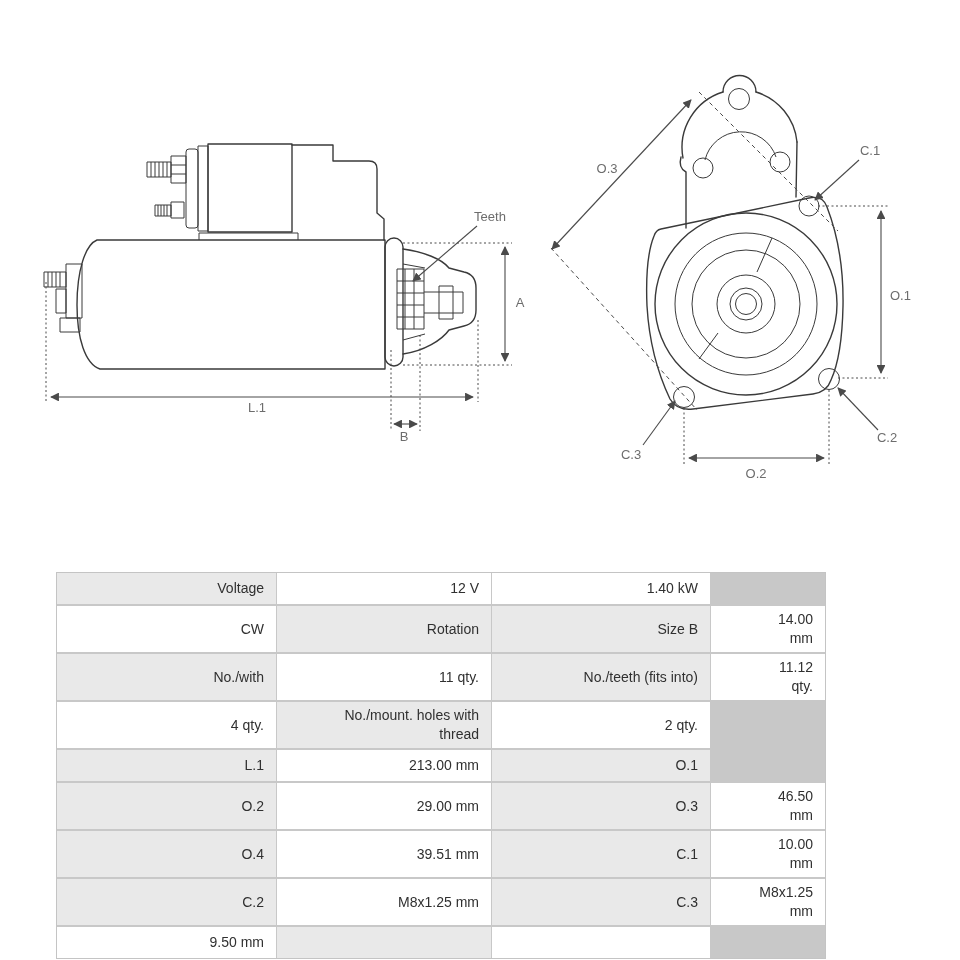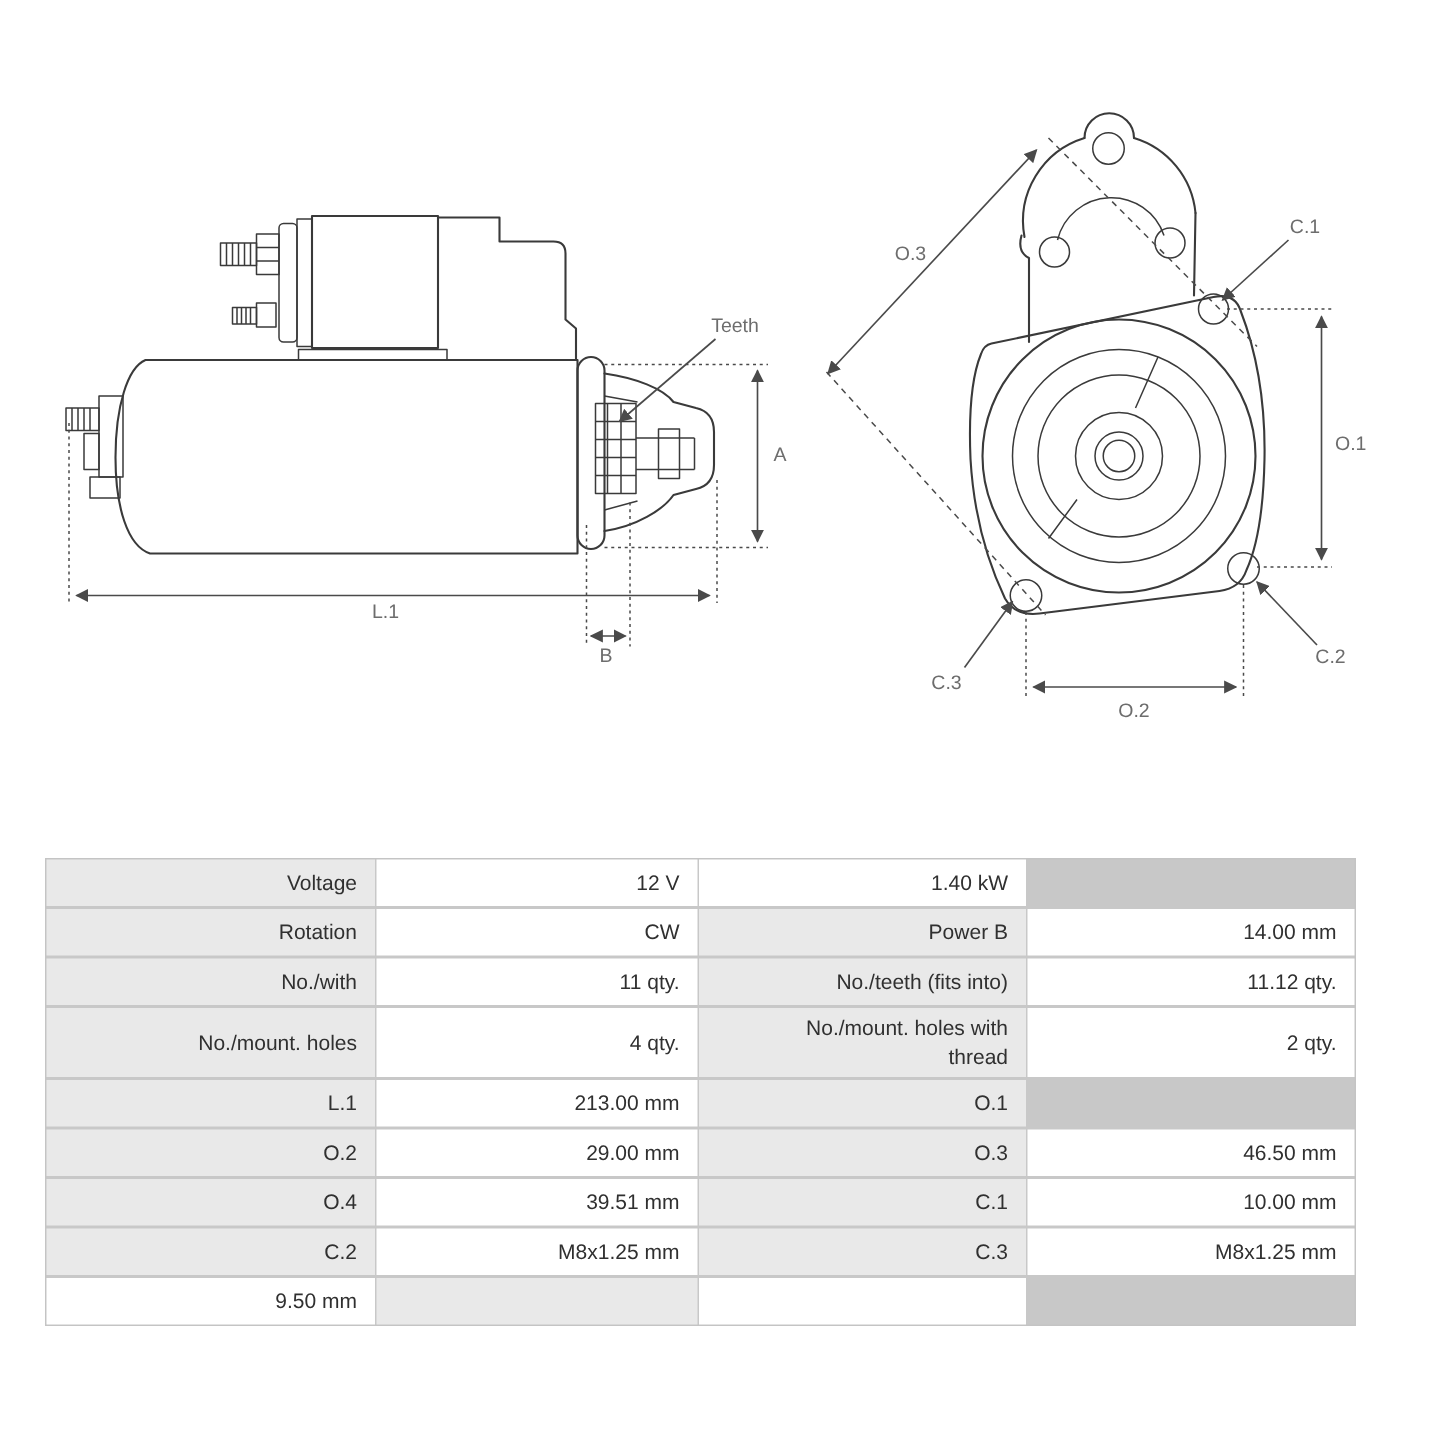--- a/index.html
+++ b/index.html
@@ -5,21 +5,21 @@
   html,body{margin:0;padding:0;background:#ffffff;}
   .page{position:relative;width:960px;height:960px;background:#ffffff;overflow:hidden;
         font-family:"Liberation Sans",sans-serif;}
   .drawings{position:absolute;left:0;top:0;}
   .part{fill:none;stroke:#3a3a3a;stroke-width:1.4;stroke-linejoin:round;stroke-linecap:round;}
   .thin{fill:none;stroke:#3a3a3a;stroke-width:1;stroke-linejoin:round;}
   .dim{fill:none;stroke:#4a4a4a;stroke-width:1.1;}
   .dot{fill:none;stroke:#4a4a4a;stroke-width:1;stroke-dasharray:2 2.5;}
   .dash{fill:none;stroke:#4a4a4a;stroke-width:1;stroke-dasharray:4 3.5;}
   .dimlabel{fill:#6d6d6d;font-size:13px;font-family:"Liberation Sans",sans-serif;}
-  .spec-table{position:absolute;left:30px;top:572px;width:874px;
+  .spec-table{position:absolute;left:56px;top:572px;width:770px;
       background:#c8c8c8;border:1px solid #c4c4c4;
       display:flex;flex-direction:column;gap:2px;box-sizing:border-box;}
   .trow{display:grid;grid-template-columns:219px 214px 218px 1fr;gap:1px;}
   .cell{box-sizing:border-box;min-height:31px;display:flex;align-items:center;
       justify-content:flex-end;text-align:right;
       padding:4px 12px 4px 45px;font-size:14px;line-height:19px;color:#303030;}
   .cell.label{background:#e9e9e9;}
   .cell.value{background:#ffffff;}
 </style>
 </head>
@@ -178,33 +178,32 @@
     </g>
   </svg>
 
   <div class="spec-table">
     <div class="trow">
       <div class="cell label">Voltage</div>
       <div class="cell value">12 V</div>
       <div class="cell value">1.40 kW</div>
     </div>
     <div class="trow">
+      <div class="cell value">CW</div>
       <div class="cell label">Rotation</div>
-      <div class="cell value">CW</div>
-      <div class="cell label">Power B</div>
+      <div class="cell label">Size B</div>
       <div class="cell value">14.00 mm</div>
     </div>
     <div class="trow">
       <div class="cell label">No./with</div>
       <div class="cell value">11 qty.</div>
       <div class="cell label">No./teeth (fits into)</div>
       <div class="cell value">11.12 qty.</div>
     </div>
     <div class="trow">
-      <div class="cell label">No./mount. holes</div>
       <div class="cell value">4 qty.</div>
       <div class="cell label">No./mount. holes with thread</div>
       <div class="cell value">2 qty.</div>
     </div>
     <div class="trow">
       <div class="cell label">L.1</div>
       <div class="cell value">213.00 mm</div>
       <div class="cell label">O.1</div>
     </div>
     <div class="trow">

